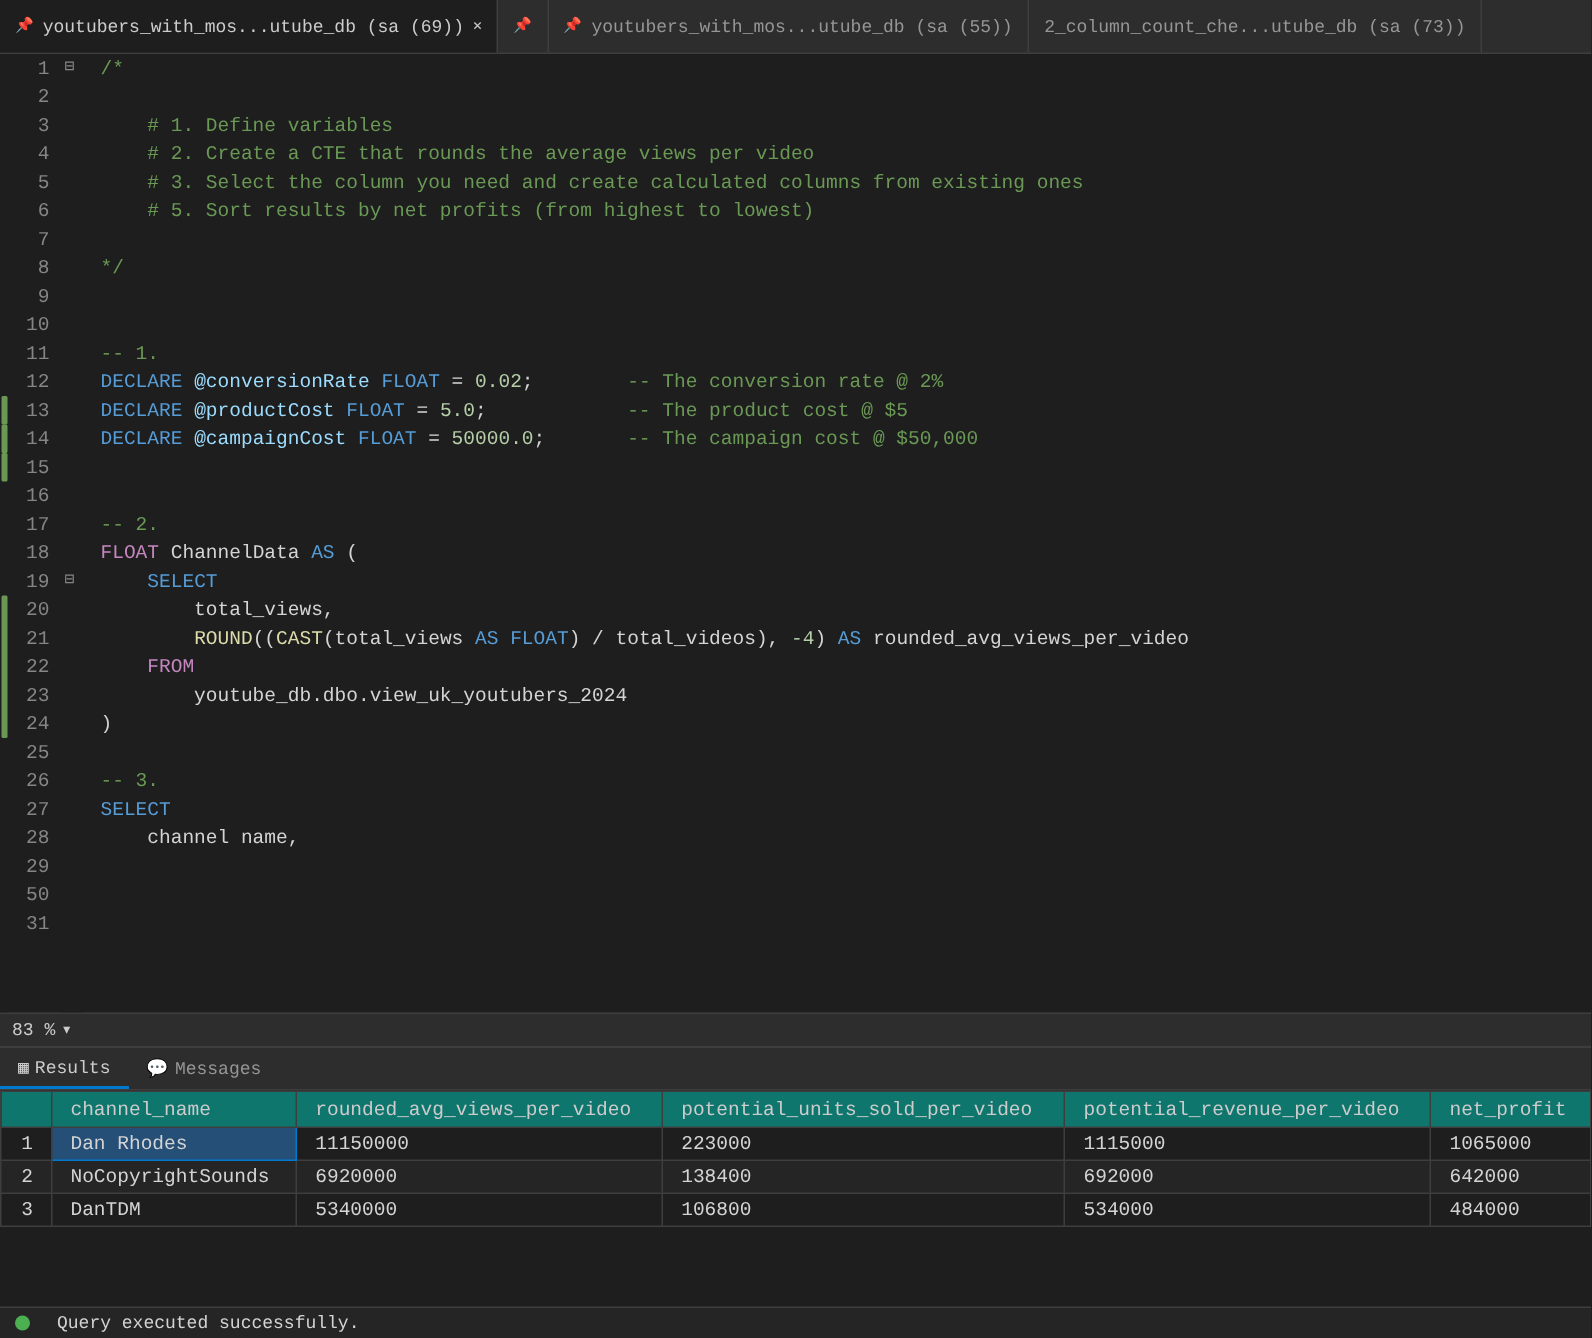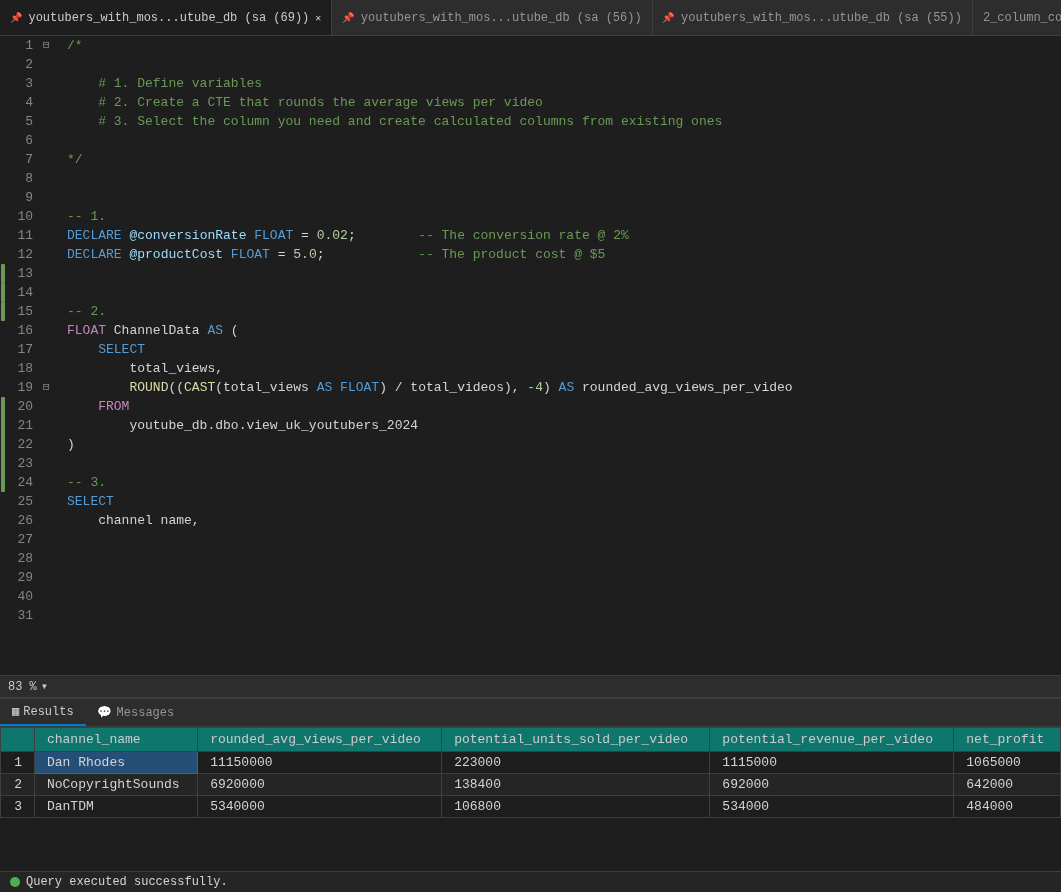--- a/index.html
+++ b/index.html
@@ -184,21 +184,21 @@
 
     
     .query-status {
       background: #252526;
       border-top: 1px solid #3e3e3e;
       padding: 3px 10px;
       font-size: 12px;
       color: #d4d4d4;
       display: flex;
       align-items: center;
-      gap: 6px;
+      gap: 18px;
     }
     .status-dot {
       width: 10px;
       height: 10px;
       border-radius: 50%;
       background: #4caf50;
       display: inline-block;
     }
 
     .editor-and-results {
@@ -225,21 +225,20 @@
 <body>
 
 <div class="tab-bar">
   <div class="tab active">
     <span class="pin-icon">📌</span>
     <span>youtubers_with_mos...utube_db (sa (69))</span>
     <span class="close-icon">✕</span>
   </div>
   <div class="tab">
     <span class="pin-icon">📌</span>
-    <span>youtubers_with_mos...utube_db (sa (56))</span>
   </div>
   <div class="tab">
     <span class="pin-icon">📌</span>
     <span>youtubers_with_mos...utube_db (sa (55))</span>
   </div>
   <div class="tab">
     <span>2_column_count_che...utube_db (sa (73))</span>
   </div>
 </div>
 
@@ -279,42 +278,44 @@
         <div>20</div>
         <div>21</div>
         <div>22</div>
         <div>23</div>
         <div>24</div>
         <div>25</div>
         <div>26</div>
         <div>27</div>
         <div>28</div>
         <div>29</div>
-        <div>40</div>
+        <div>50</div>
         <div>31</div>
       </div>
 
       <div style="width:16px; flex-shrink:0; background:#1e1e1e; position:relative;">
         <div style="position:absolute; top:0; left:2px; color:#858585; font-size:11px; line-height:19px;">⊟</div>
         <div style="position:absolute; top:342px; left:2px; color:#858585; font-size:11px; line-height:19px;">⊟</div>
       </div>
 
       <div class="code-content" style="user-select:text;">
         <div class="code-line"><span class="c-comment">/*</span></div>
         <div class="code-line"></div>
         <div class="code-line"><span class="c-comment">    # 1. Define variables</span></div>
         <div class="code-line"><span class="c-comment">    # 2. Create a CTE that rounds the average views per video</span></div>
         <div class="code-line"><span class="c-comment">    # 3. Select the column you need and create calculated columns </span><span class="c-comment">from</span><span class="c-comment"> existing ones</span></div>
+        <div class="code-line"><span class="c-comment">    # 5. Sort results by net profits (from highest to lowest)</span></div>
         <div class="code-line"></div>
         <div class="code-line"><span class="c-comment">*/</span></div>
         <div class="code-line"></div>
         <div class="code-line"></div>
         <div class="code-line"><span class="c-comment">-- 1.</span></div>
         <div class="code-line"><span class="c-keyword">DECLARE</span><span class="c-white"> </span><span class="c-var">@conversionRate</span><span class="c-white"> </span><span class="c-keyword">FLOAT</span><span class="c-white"> = </span><span class="c-number">0.02</span><span class="c-white">;        </span><span class="c-comment">-- The conversion rate @ 2%</span></div>
         <div class="code-line"><span class="c-keyword">DECLARE</span><span class="c-white"> </span><span class="c-var">@productCost</span><span class="c-white"> </span><span class="c-keyword">FLOAT</span><span class="c-white"> = </span><span class="c-number">5.0</span><span class="c-white">;            </span><span class="c-comment">-- The product cost @ $5</span></div>
+        <div class="code-line"><span class="c-keyword">DECLARE</span><span class="c-white"> </span><span class="c-var">@campaignCost</span><span class="c-white"> </span><span class="c-keyword">FLOAT</span><span class="c-white"> = </span><span class="c-number">50000.0</span><span class="c-white">;       </span><span class="c-comment">-- The campaign cost @ $50,000</span></div>
         <div class="code-line"></div>
         <div class="code-line"></div>
         <div class="code-line"><span class="c-comment">-- 2.</span></div>
         <div class="code-line"><span class="c-keyword2">FLOAT</span><span class="c-white"> ChannelData </span><span class="c-keyword">AS</span><span class="c-white"> (</span></div>
         <div class="code-line"><span class="c-white">    </span><span class="c-keyword">SELECT</span></div>
         <div class="code-line"><span class="c-white">        total_views,</span></div>
         <div class="code-line"><span class="c-white">        </span><span class="c-function">ROUND</span><span class="c-white">((</span><span class="c-function">CAST</span><span class="c-white">(total_views </span><span class="c-keyword">AS</span><span class="c-white"> </span><span class="c-keyword">FLOAT</span><span class="c-white">) / total_videos), </span><span class="c-number">-4</span><span class="c-white">) </span><span class="c-keyword">AS</span><span class="c-white"> rounded_avg_views_per_video</span></div>
         <div class="code-line"><span class="c-white">    </span><span class="c-from">FROM</span></div>
         <div class="code-line"><span class="c-white">        youtube_db.dbo.view_uk_youtubers_2024</span></div>
         <div class="code-line"><span class="c-white">)</span></div>

